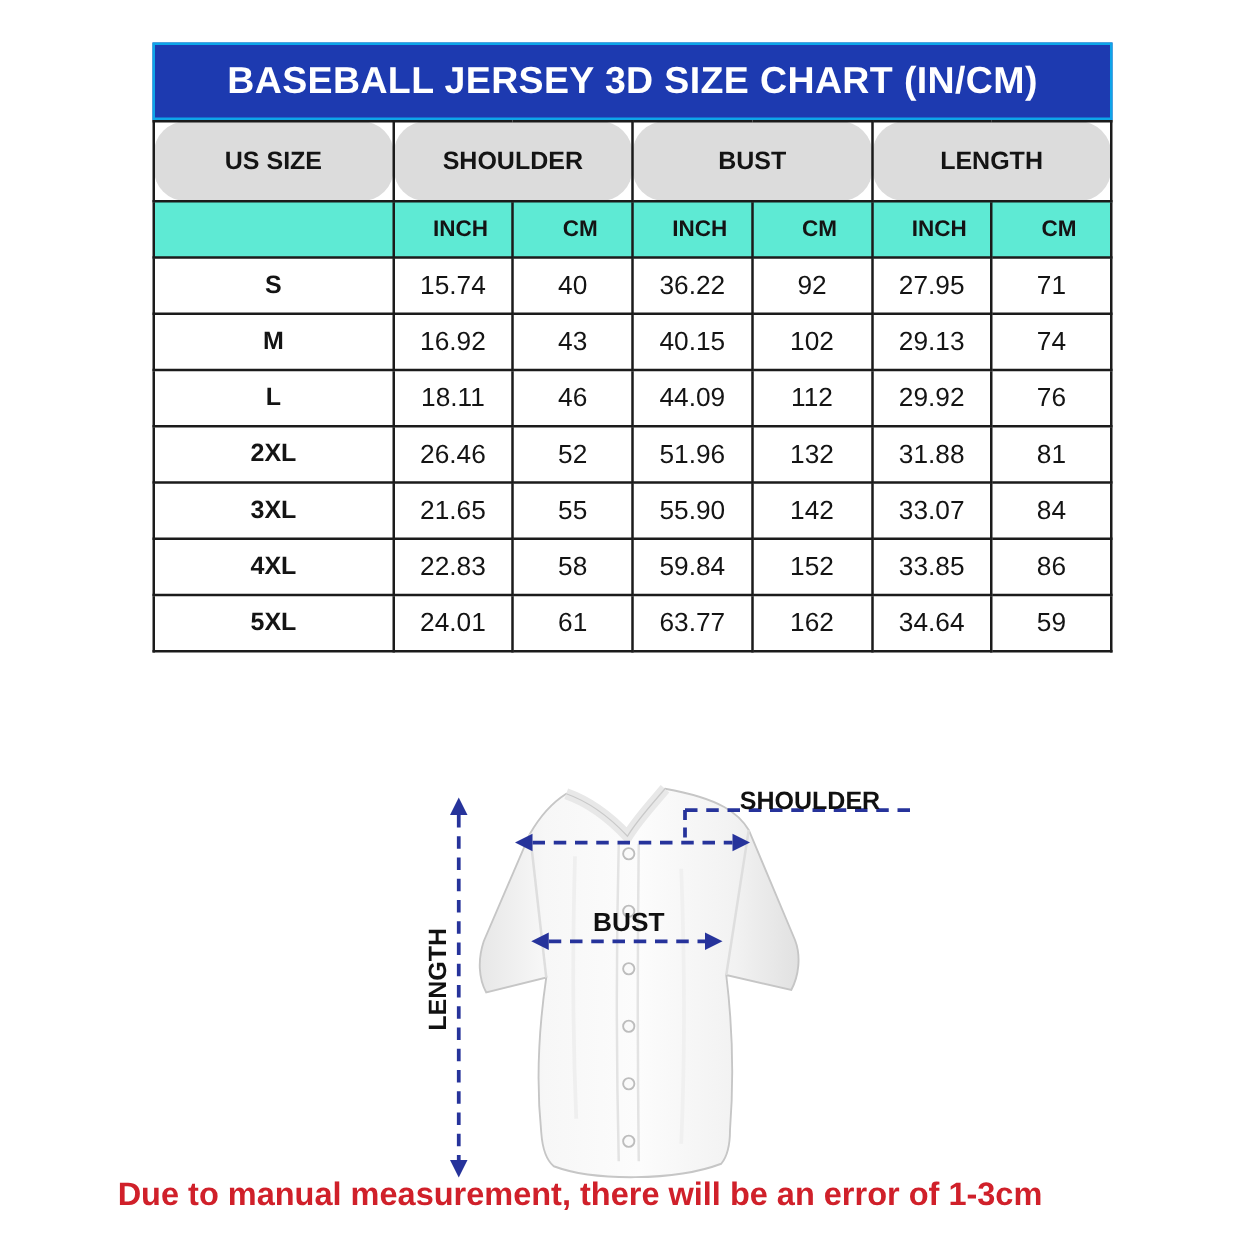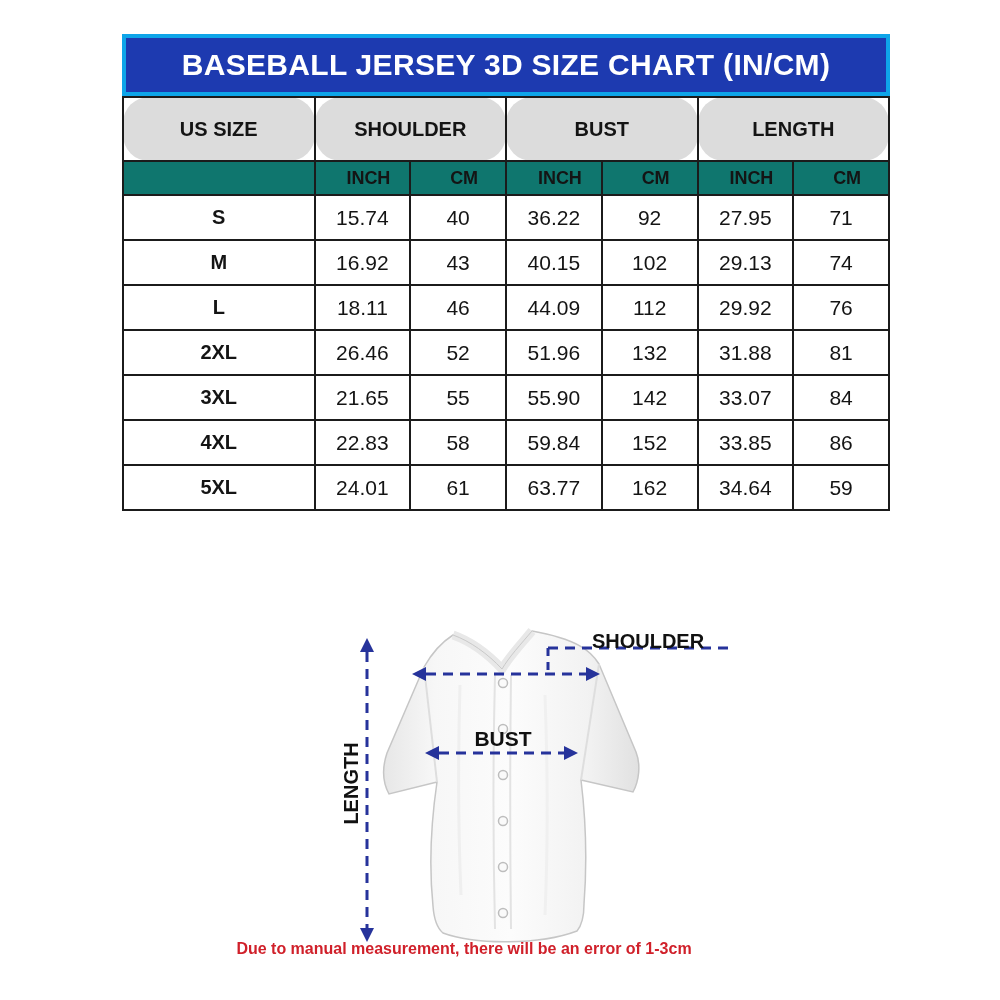--- a/index.html
+++ b/index.html
@@ -4,52 +4,52 @@
 <style>
   * { box-sizing: border-box; }
   html,body { margin:0; padding:0; background:#ffffff; }
   .page {
     position:relative; width:1000px; height:1000px; background:#ffffff;
     font-family:"Liberation Sans", sans-serif; overflow:hidden;
   }
   
   .banner {
     position:absolute; left:122px; top:34px; width:768px; height:62px;
-    background:#1d3ab0; border:4px solid #0ea5e9;
+    background:#1d3ab0; border:2px solid #0ea5e9;
     display:flex; align-items:center; justify-content:center;
   }
   .banner-title {
     color:#ffffff; font-weight:bold; font-size:30px; letter-spacing:.3px; white-space:nowrap;
   }
   
   .size-table {
     position:absolute; left:122px; top:96px; width:768px;
     border-collapse:collapse; table-layout:fixed;
   }
   .size-table th, .size-table td {
     border:2px solid #1b1b1b; text-align:center; vertical-align:middle;
     padding:0; color:#141414;
   }
   .group-row th { height:64px; background:#dcdcdc; font-size:20px; font-weight:bold;border-radius:26px; }
-  .unit-row td { height:34px; background:#0f766e; font-size:18px; font-weight:bold;padding-left:12px; }
+  .unit-row td { height:45px; background:#5eead4; font-size:18px; font-weight:bold;padding-left:12px; }
   .data-row td { height:45px; background:#ffffff; font-size:21px; font-weight:normal; }
   .data-row td.size-cell { font-weight:bold; font-size:20px; }
   
   .diagram { position:absolute; left:0; top:625px; width:1000px; height:330px; }
   .diagram svg { position:absolute; left:0; top:0; }
   .diagram-label {
     position:absolute; color:#111111; font-weight:bold; text-align:center; white-space:nowrap;
   }
   .shoulder-label { left:573px; top:5px;  width:150px; font-size:20px; }
   .bust-label     { left:443px; top:102px; width:120px; font-size:21px; }
   .length-label   { left:291px; top:147px; width:120px; font-size:20px; transform:rotate(-90deg); }
   
   .footer-note {
     position:absolute; left:0; top:940px; width:928px; text-align:center;
-    color:#d0202a; font-weight:bold; font-size:16px;
+    color:#d0202a; font-weight:bold; font-size:26px;
   }
 </style>
 </head>
 <body>
 
 <div class="page">
 
   <div class="banner">
     <span class="banner-title">BASEBALL JERSEY 3D SIZE CHART (IN/CM)</span>
   </div>

